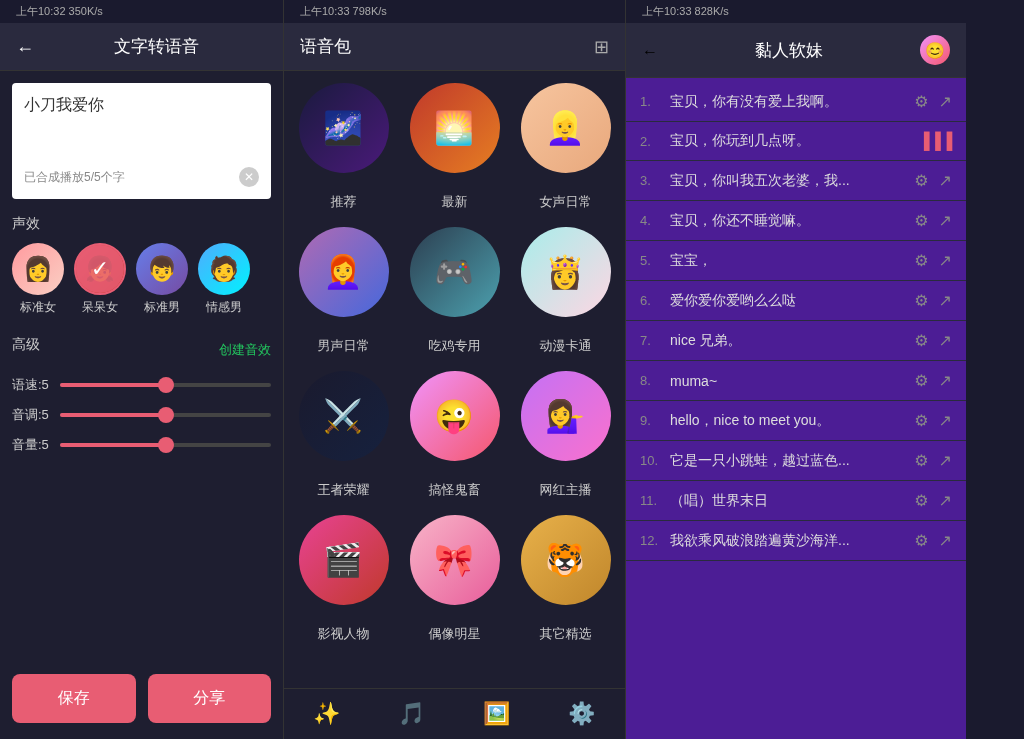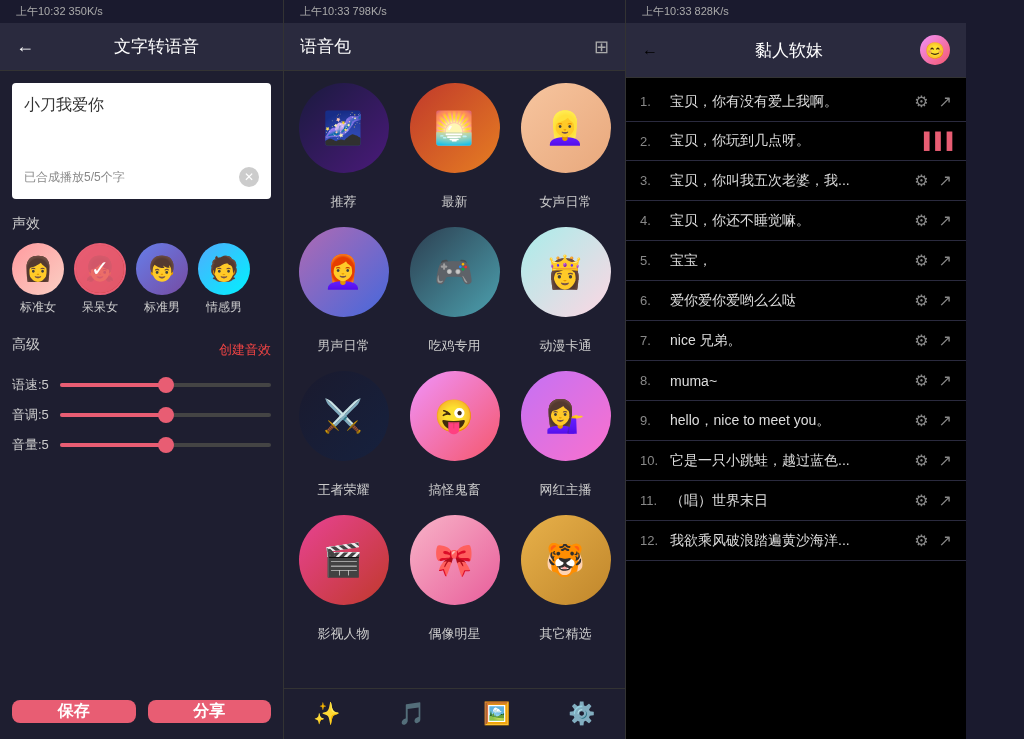--- a/index.html
+++ b/index.html
@@ -143,21 +143,21 @@
     .advanced-section {
       margin-bottom: 4px;
     }
     .advanced-header {
       display: flex;
       justify-content: space-between;
       align-items: center;
       margin-bottom: 12px;
     }
     .create-sound-btn {
-      color: #ef4444;
+      color: #22c55e;
       font-size: 13px;
       cursor: pointer;
     }
     .slider-row {
       display: flex;
       align-items: center;
       margin-bottom: 12px;
       gap: 8px;
     }
     .slider-label {
@@ -189,25 +189,25 @@
       cursor: pointer;
     }
     .panel1-footer {
       padding: 16px 12px;
       display: flex;
       gap: 12px;
       background: #1e1e30;
     }
     .btn-save, .btn-share {
       flex: 1;
-      padding: 1px;
+      padding: 14px;
       border-radius: 8px;
       border: none;
       font-size: 16px;
-      font-weight: 700;
+      font-weight: 400;
       cursor: pointer;
       color: #fff;
     }
     .btn-save { background: #e85d73; }
     .btn-share { background: #e85d73; }
 
     
     .panel2 {
       width: 342px;
       background: #1e1e30;
@@ -287,21 +287,21 @@
     }
     .footer-tab-icon {
       font-size: 22px;
       color: #888;
     }
     .footer-tab.active .footer-tab-icon { color: #e85d73; }
 
     
     .panel3 {
       width: 340px;
-      background: #000000;
+      background: #4c1d95;
       display: flex;
       flex-direction: column;
     }
     .panel3-header {
       background: #2a2a3e;
       padding: 12px 16px;
       display: flex;
       align-items: center;
       gap: 12px;
       border-bottom: 1px solid #333;

